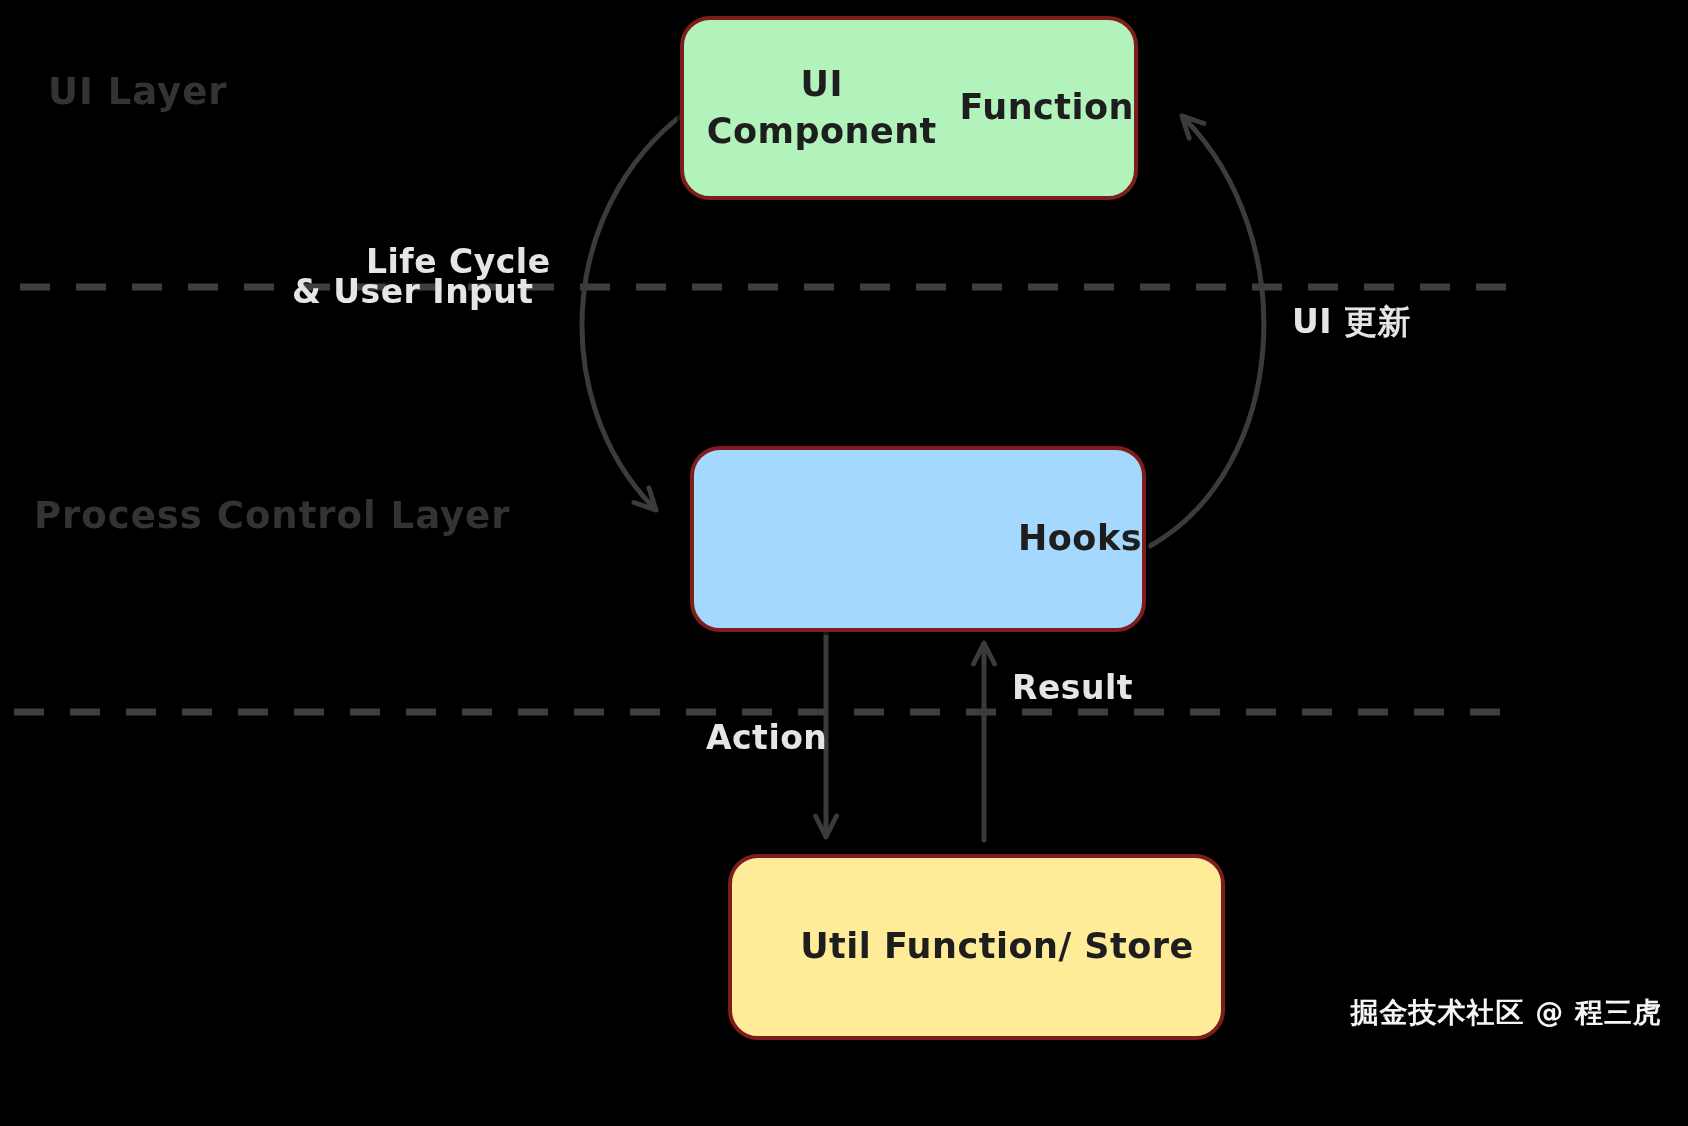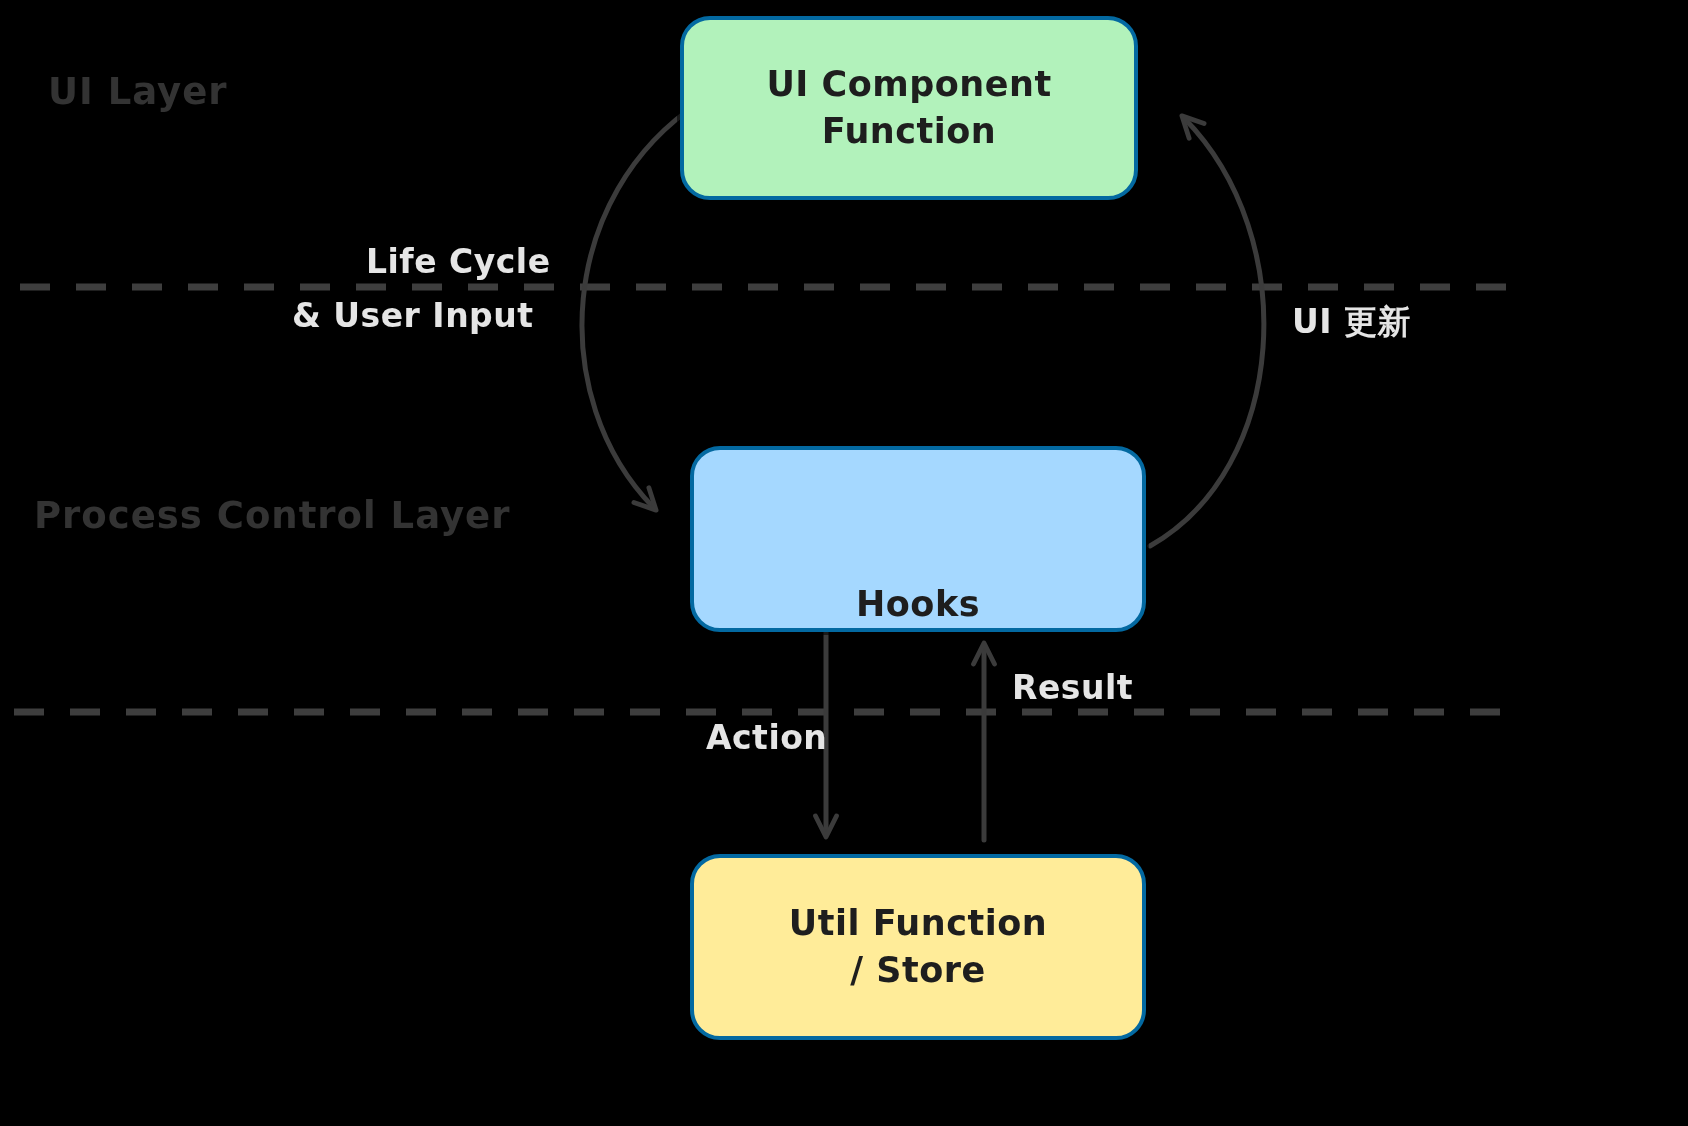--- a/index.html
+++ b/index.html
@@ -17,37 +17,37 @@
     font-family: "DejaVu Sans", "Liberation Sans", sans-serif;
   }
   svg.arrow-layer {
     position: absolute;
     left: 0; top: 0;
     width: 1688px;
     height: 1126px;
   }
   .node {
     position: absolute;
-    border: 4px solid #0369a1;
+    border: 4px solid #7f1d1d;
     border-radius: 30px;
     box-shadow: 0 0 0 3px rgba(0,0,0,0.55);
     display: flex;
-    flex-direction: column;
+    flex-direction: row;
     align-items: center;
     justify-content: center;
     color: #1e1e1e;
     font-size: 35px;
     font-weight: 600;
     line-height: 1.35;
     letter-spacing: 0.5px;
     text-align: center;
   }
   .node-ui    { left: 680px; top: 16px;  width: 450px; height: 176px; }
   .node-hooks { left: 690px; top: 446px; width: 448px; height: 178px; }
-  .node-util  { left: 690px; top: 854px; width: 448px; height: 178px; }
+  .node-util  { left: 728px; top: 854px; width: 448px; height: 178px; padding-left: 41px; }
 
   .layer-label {
     position: absolute;
     color: #333333;
     font-size: 37px;
     font-weight: 600;
     letter-spacing: 1px;
     white-space: nowrap;
   }
   .layer-label.ui      { left: 48px; top: 70px; }
@@ -56,21 +56,21 @@
 
   .edge-label {
     position: absolute;
     color: #e5e5e5;
     font-size: 33px;
     font-weight: 600;
     letter-spacing: 0.5px;
     white-space: nowrap;
   }
   .edge-label.life-cycle   { left: 366px;  top: 242px; }
-  .edge-label.user-input   { left: 292px;  top: 296px; }
+  .edge-label.user-input   { left: 292px;  top: 272px; }
   .edge-label.ui-update    { left: 1292px; top: 300px; }
   .edge-label.action       { left: 706px;  top: 718px; }
   .edge-label.result       { left: 1012px; top: 668px; text-align: center; }
   .edge-label.responsive   { left: 1028px; top: 712px; }
 
   .watermark {
     position: absolute;
     right: 26px;
     bottom: 94px;
     color: #f5f5f5;
@@ -118,14 +118,15 @@
     <span>Util Function</span>
     <span>/ Store</span>
   </div>
 
   <div class="edge-label life-cycle">Life Cycle</div>
   <div class="edge-label user-input">&amp; User Input</div>
   <div class="edge-label ui-update">UI 更新</div>
   <div class="edge-label action">Action</div>
   <div class="edge-label result">Result</div>
 
+  <div class="watermark">掘金技术社区 @ 程三虎</div>
 
 </div>
 
 </body></html>

